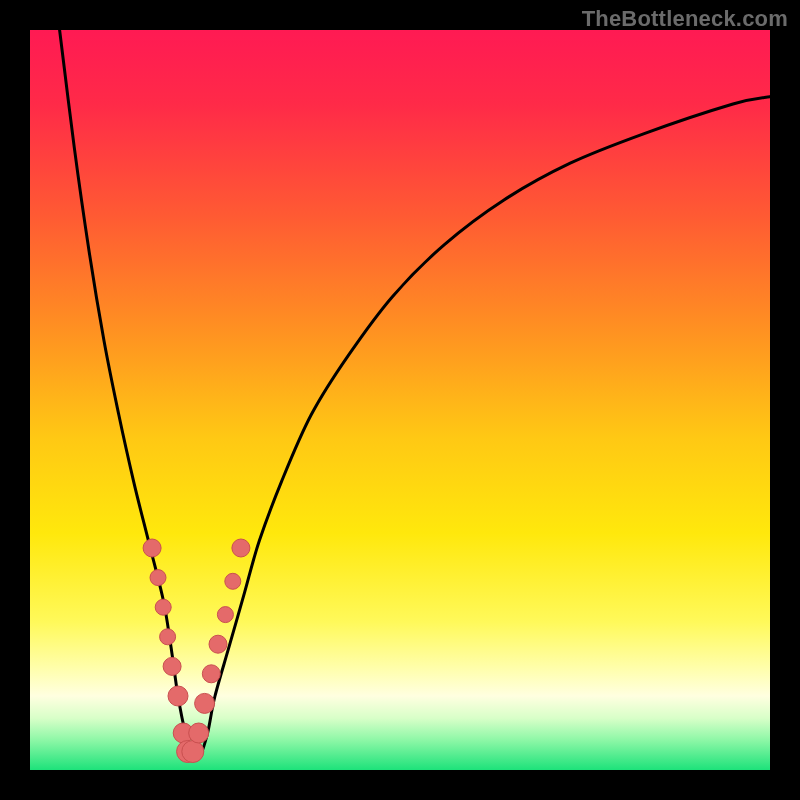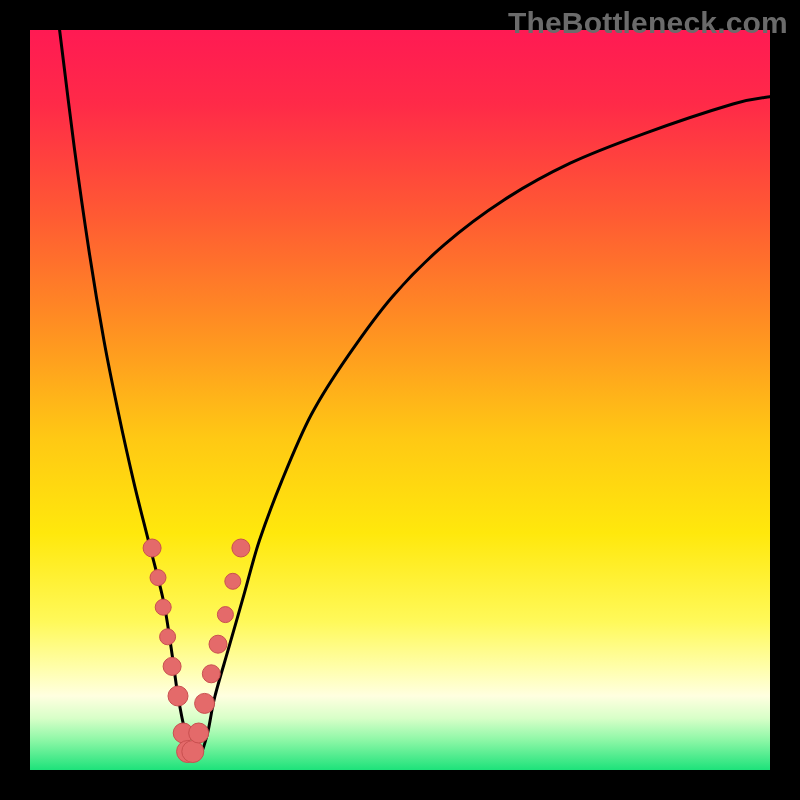--- a/index.html
+++ b/index.html
@@ -23,21 +23,21 @@
     top: 30px;
     width: 740px;
     height: 740px;
     overflow: hidden;
   }
   .watermark {
     position: absolute;
     top: 6px;
     right: 12px;
     color: #6b6b6b;
-    font-size: 30px;
+    font-size: 22px;
     font-weight: 600;
     letter-spacing: 0.2px;
   }
   svg.curve {
     position: absolute;
     left: 0; top: 0;
     width: 100%;
     height: 100%;
   }
 </style>

